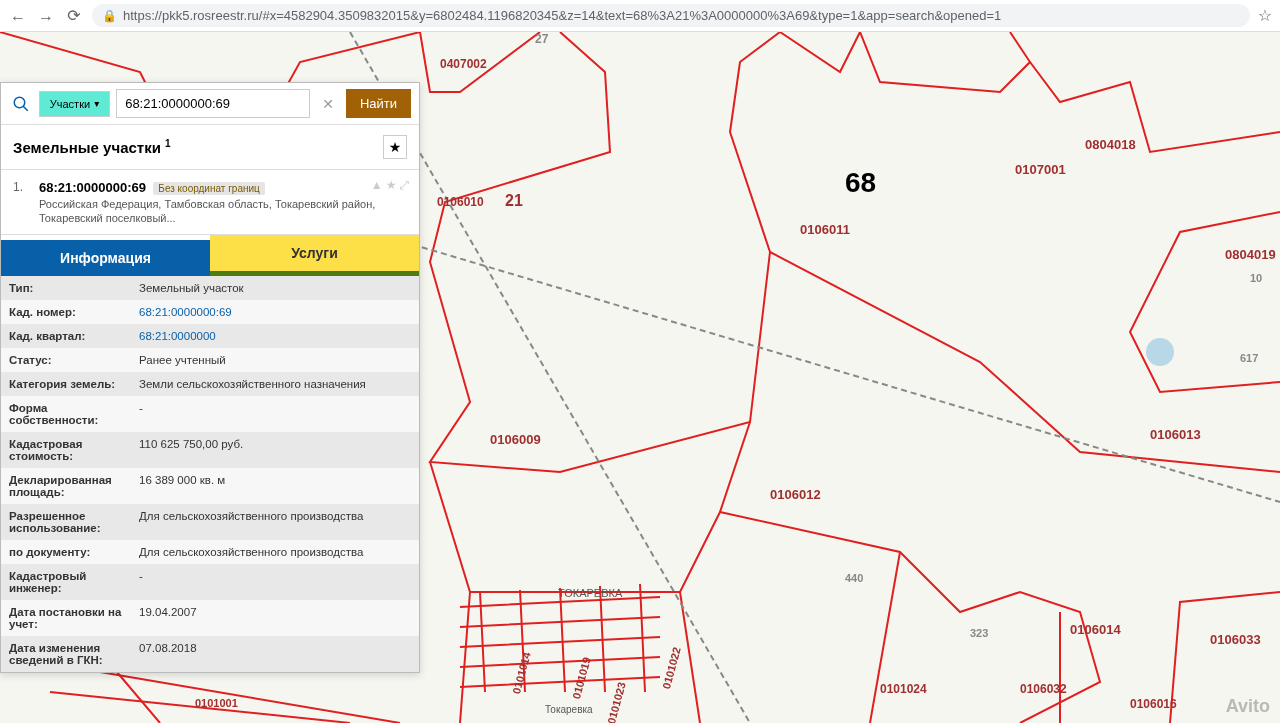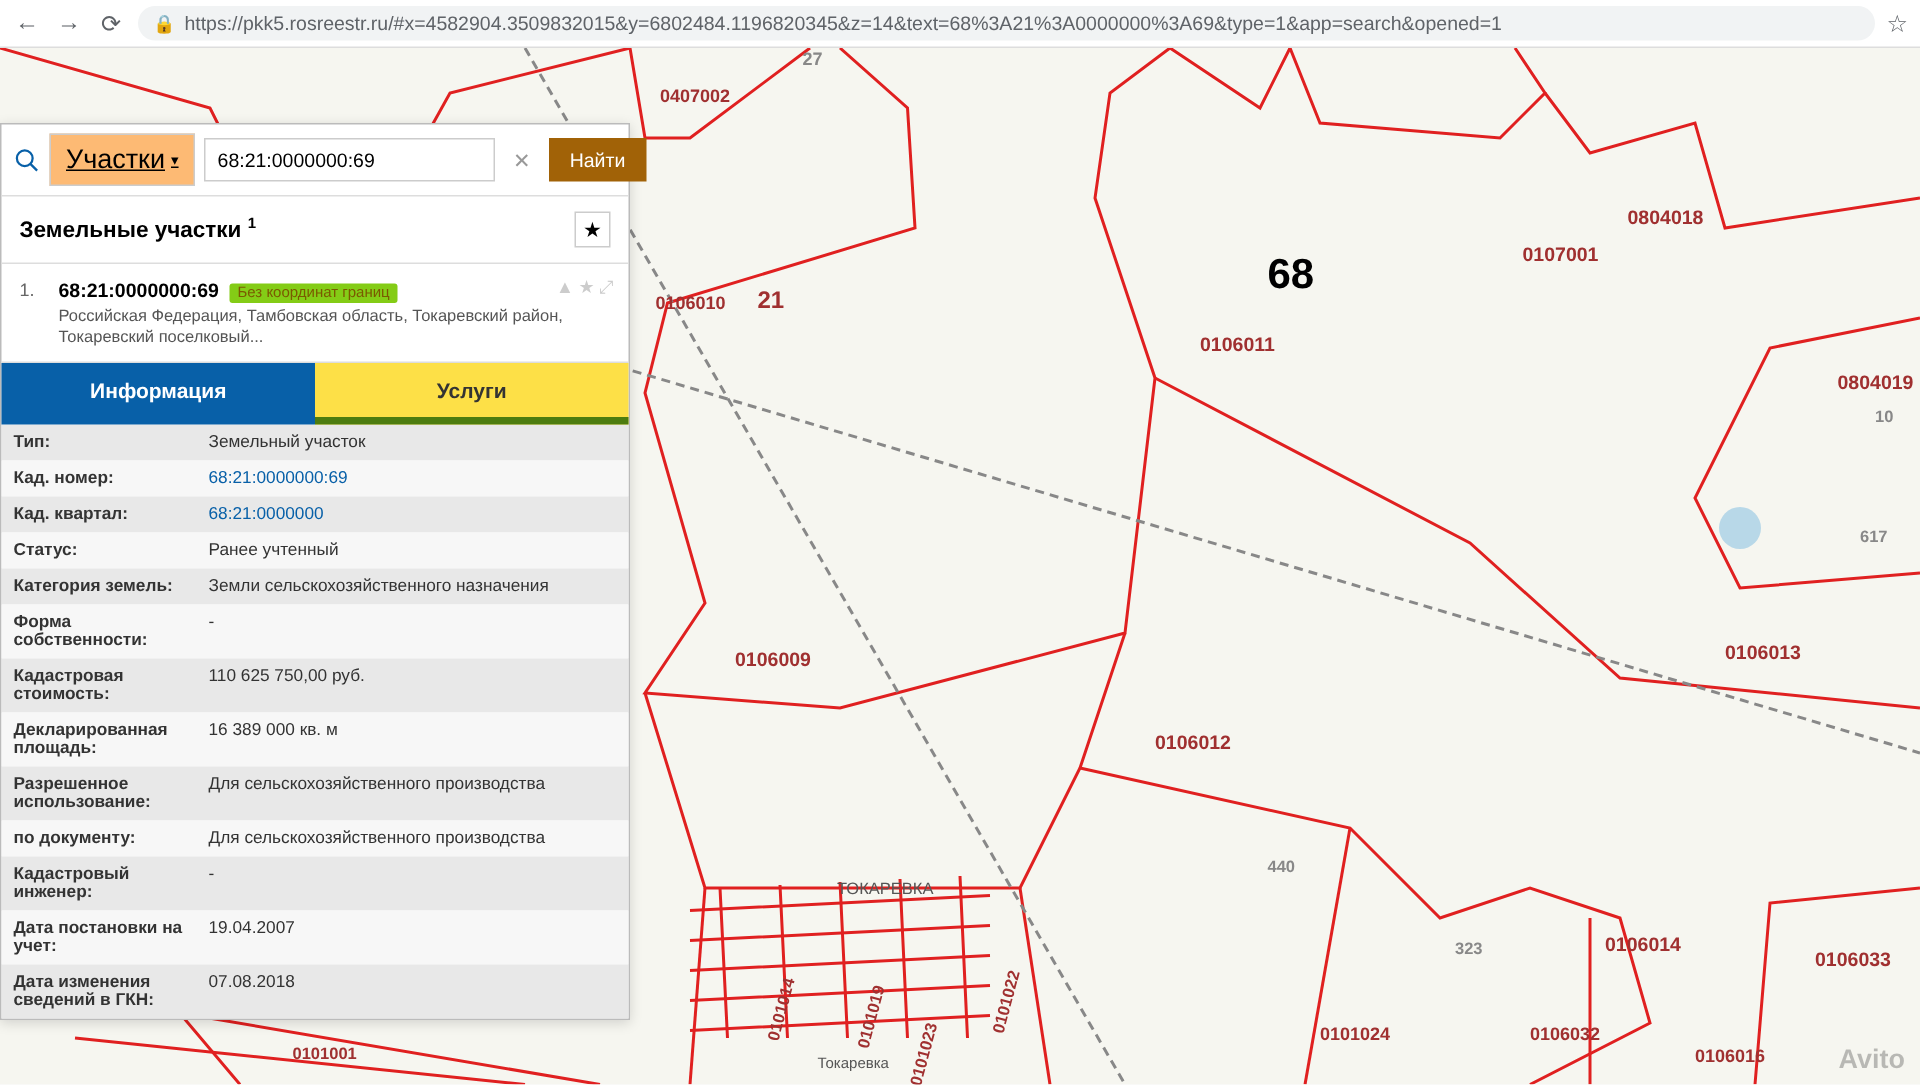--- a/index.html
+++ b/index.html
@@ -10,37 +10,37 @@
 .url-bar .lock { font-size: 12px; }
 .url-text { flex: 1; white-space: nowrap; overflow: hidden; }
 .star-icon { color: #5f6368; font-size: 16px; cursor: pointer; }
 .viewport { position: relative; width: 1280px; height: 691px; }
 .map-bg { position: absolute; inset: 0; background: #f8f8f5; }
 .map-bg svg { width: 100%; height: 100%; }
 .map-title { position: absolute; top: 20px; left: 16px; font-size: 17px; font-weight: bold; color: #1a1a1a; letter-spacing: 0.3px; z-index: 5; }
 .search-panel { position: absolute; top: 50px; left: 0; width: 420px; background: #fff; border: 1px solid #bbb; box-shadow: 0 2px 8px rgba(0,0,0,0.15); z-index: 10; }
 .search-row { display: flex; align-items: center; padding: 6px 8px; gap: 6px; border-bottom: 1px solid #ddd; }
 .search-icon-btn { width: 28px; height: 28px; display: flex; align-items: center; justify-content: center; color: #0860a8; cursor: pointer; }
-.dropdown-btn { padding: 6px 10px; border: 1px solid #ccc; background: #fdba74; font-size: 18px; cursor: pointer; display: flex; align-items: center; gap: 4px; text-decoration: underline; }
+.dropdown-btn { padding: 6px 10px; border: 1px solid #ccc; background: #5eead4; font-size: 11px; cursor: pointer; display: flex; align-items: center; gap: 4px; }
 .dropdown-btn::after { content: "▾"; font-size: 10px; }
 .search-input { flex: 1; padding: 6px 8px; border: 1px solid #ccc; font-size: 13px; }
 .clear-btn { border: none; background: none; color: #999; font-size: 14px; cursor: pointer; padding: 0 6px; }
 .find-btn { background: #a16207; color: #fff; border: none; padding: 7px 14px; font-size: 13px; cursor: pointer; }
 .results-header { display: flex; align-items: center; justify-content: space-between; padding: 10px 12px; border-bottom: 1px solid #ddd; }
 .results-title { font-size: 15px; font-weight: bold; }
 .results-title sup { font-size: 10px; }
 .fav-btn { width: 24px; height: 24px; border: 1px solid #ccc; background: #fff; display: flex; align-items: center; justify-content: center; cursor: pointer; font-size: 14px; }
 .result-item { padding: 10px 12px 8px 12px; border-bottom: 1px solid #ddd; font-size: 12px; position: relative; }
 .result-item .idx { position: absolute; left: 12px; top: 10px; color: #666; }
 .result-body { padding-left: 26px; }
 .result-id { font-weight: bold; font-size: 13px; display: inline; }
-.badge { display: inline-block; background: #84cc16; color: #7a5a00; font-size: 10px; padding: 1px 5px; margin-left: 4px; border-radius: 2px; }
+.badge { display: inline-block; background: #e5e5e5; color: #7a5a00; font-size: 10px; padding: 1px 5px; margin-left: 4px; border-radius: 2px; }
 .result-actions { position: absolute; right: 10px; top: 8px; color: #ccc; font-size: 12px; display: flex; gap: 3px; }
 .result-addr { color: #555; font-size: 11px; line-height: 1.3; margin-top: 2px; }
-.tabs { display: flex; }
+.tabs { display: flex; align-items: flex-end; }
 .tab { flex: 1; text-align: center; padding: 10px; font-size: 14px; font-weight: bold; cursor: pointer; }
 .tab.active { background: #0860a8; color: #fff; }
 .tab.inactive { background: #fde047; color: #333; border-bottom: 5px solid #4d7c0f; }
 .details-table { width: 100%; font-size: 11.5px; }
 .details-table .row { display: flex; }
 .details-table .row:nth-child(odd) { background: #e8e8e8; }
 .details-table .row:nth-child(even) { background: #f7f7f7; }
 .details-table .label { width: 130px; padding: 6px 8px; font-weight: bold; color: #333; }
 .details-table .value { flex: 1; padding: 6px 8px; color: #333; }
 .details-table .value.link { color: #0860a8; }

